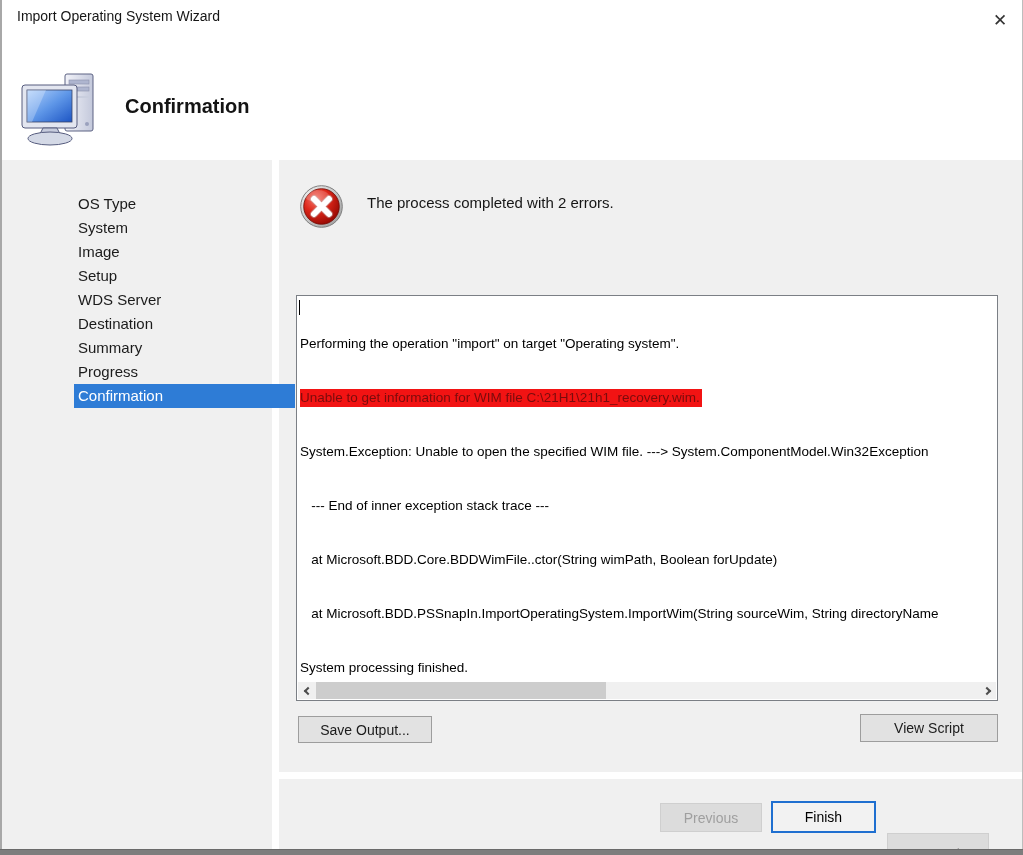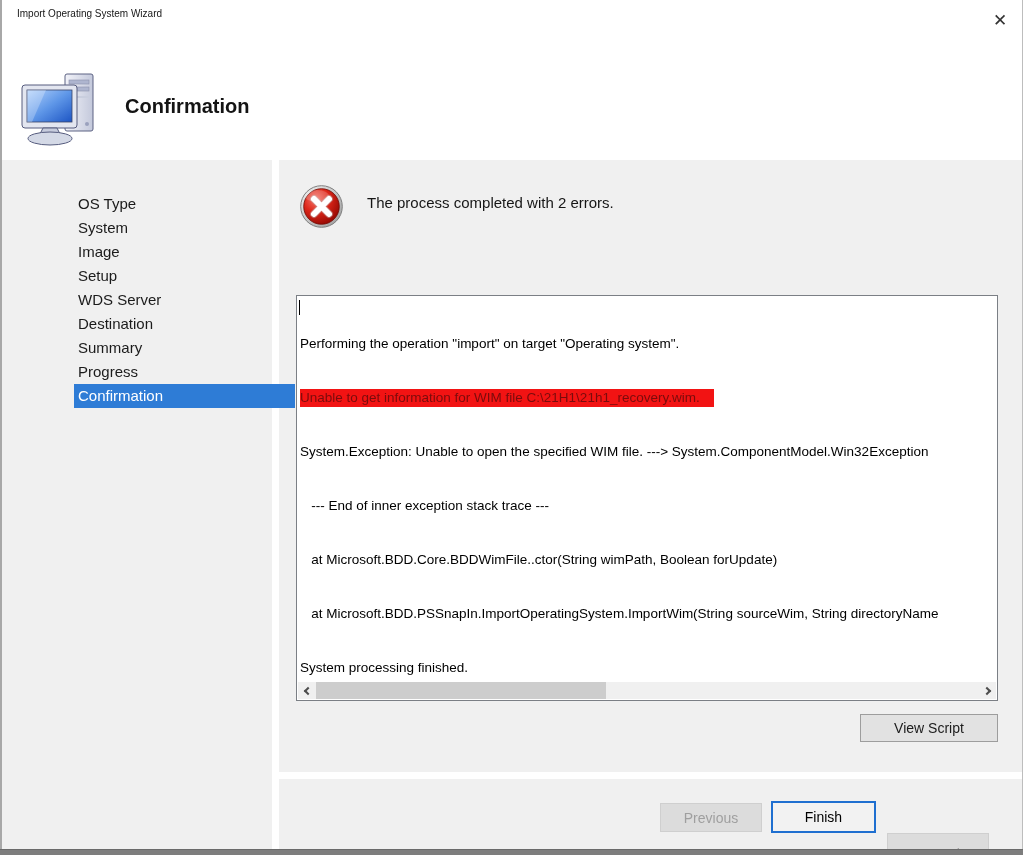--- a/index.html
+++ b/index.html
@@ -6,21 +6,21 @@
   *{box-sizing:border-box;}
   .window{
     position:relative;width:1023px;height:855px;background:#ffffff;
     font-family:"Liberation Sans",sans-serif;color:#1b1b1b;overflow:hidden;
   }
   .edge-left{position:absolute;left:0;top:0;width:2px;height:855px;background:#a8a8a8;}
   .edge-right{position:absolute;right:0;top:0;width:1px;height:855px;background:#bdbdbd;}
   .bottom-strip{position:absolute;left:0;top:849px;width:1023px;height:6px;background:#7d7d7d;border-top:1px solid #6a6a6a;}
 
   
-  .window-title{position:absolute;left:17px;top:8px;font-size:10px;color:#161616;}
+  .window-title{position:absolute;left:17px;top:8px;font-size:14px;color:#161616;}
   .close-btn{position:absolute;left:984px;top:5px;width:32px;height:30px;display:flex;align-items:center;justify-content:center;cursor:pointer;}
   .close-btn span{font-size:17px;color:#333;line-height:1;}
   .header-icon{position:absolute;left:18px;top:70px;}
   .page-title{position:absolute;left:125px;top:95px;font-size:20px;font-weight:bold;color:#141414;}
 
   
   .body-bg{position:absolute;left:0;top:160px;width:1023px;height:689px;background:#f0f0f0;}
   .v-divider{position:absolute;left:272px;top:160px;width:7px;height:689px;background:#ffffff;}
   .band-divider{position:absolute;left:279px;top:772px;width:744px;height:7px;background:#ffffff;}
 
@@ -30,21 +30,21 @@
   .side-item.selected{background:#2e7cd6;color:#ffffff;}
 
   
   .status-icon{position:absolute;left:300px;top:185px;}
   .status-text{position:absolute;left:367px;top:194px;font-size:15px;color:#161616;}
 
   
   .outbox{position:absolute;left:296px;top:295px;width:702px;height:406px;background:#ffffff;border:1px solid #7b7f85;}
   .outtext{position:absolute;left:3px;top:3px;right:1px;bottom:19px;overflow:hidden;font-size:13.5px;line-height:18px;white-space:pre;color:#000;}
   .line{height:18px;}
-  .line.error-line{background:#f21313;color:#7a0c0c;width:max-content;padding-right:14px;}
+  .line.error-line{background:#f21313;color:#7a0c0c;width:max-content;padding-right:2px;}
   .caret{position:absolute;left:2px;top:4px;width:1px;height:15px;background:#000;}
 
   
   .hscroll{position:absolute;left:1px;right:1px;bottom:1px;height:17px;background:#f0f0f0;}
   .hs-btn{position:absolute;top:0;width:17px;height:17px;display:flex;align-items:center;justify-content:center;cursor:pointer;}
   .hs-left{left:0;}
   .hs-right{right:0;}
   .chev{width:6px;height:6px;border-left:2px solid #4d4d4d;border-bottom:2px solid #4d4d4d;}
   .chev.l{transform:rotate(45deg);margin-left:2px;}
   .chev.r{transform:rotate(-135deg);margin-right:2px;}
@@ -149,20 +149,21 @@
       <div class="hs-btn hs-left">
           <div class="chev l"></div>
         </div>
       <div class="hs-thumb"></div>
       <div class="hs-btn hs-right">
           <div class="chev r"></div>
         </div>
     </div>
   </div>
 
+  <button class="btn btn-save">Save Output...</button>
   <button class="btn btn-view">View Script</button>
 
   <div class="band-divider"></div>
   <button class="btn btn-prev disabled">Previous</button>
   <button class="btn btn-finish default">Finish</button>
   <button class="btn btn-cancel disabled">Cancel</button>
 
   <div class="edge-left"></div>
   <div class="edge-right"></div>
   <div class="bottom-strip"></div>

